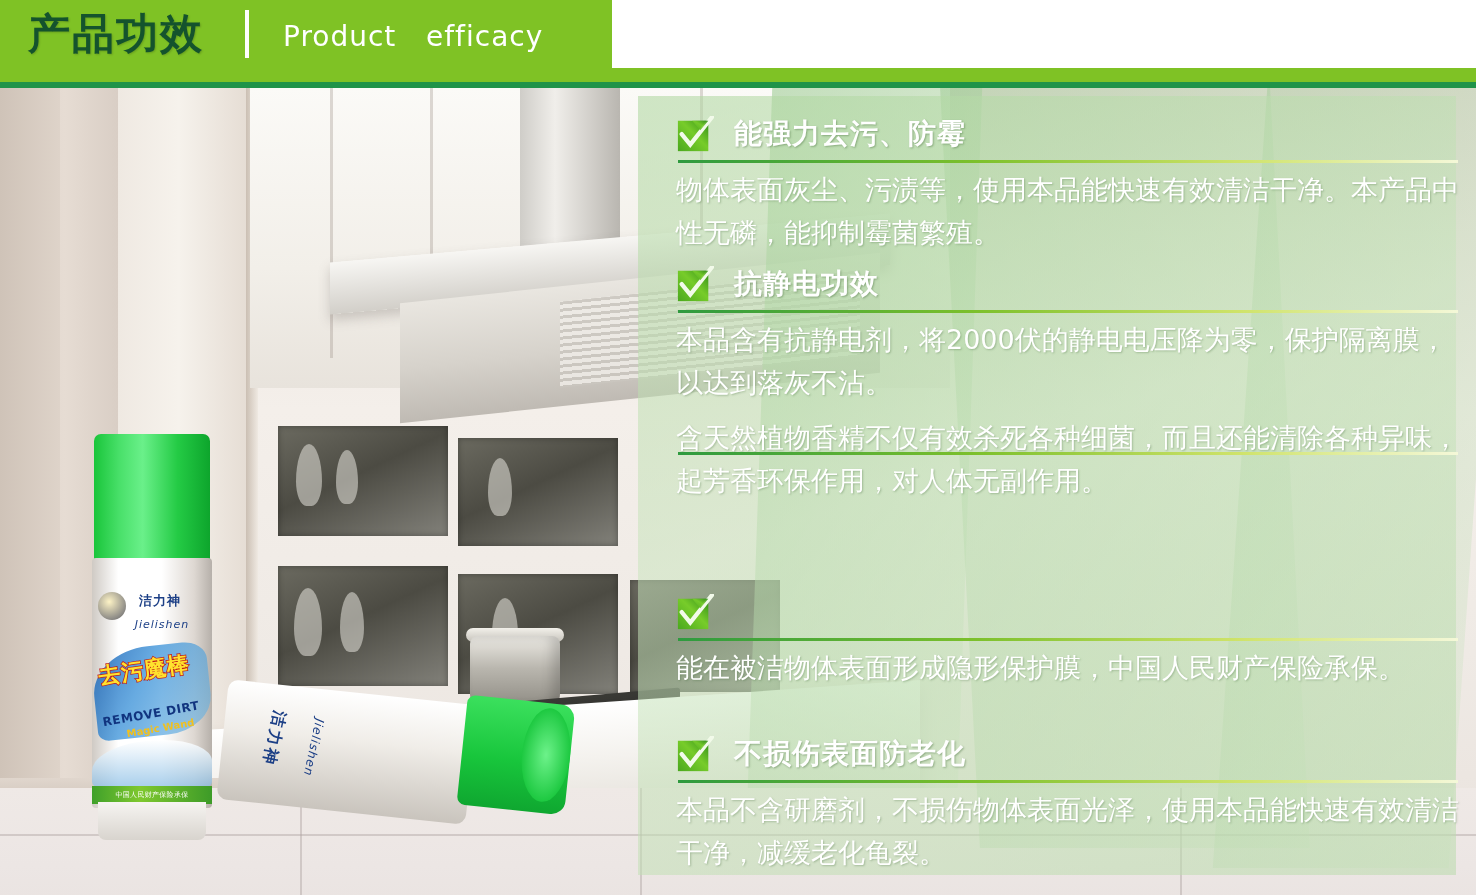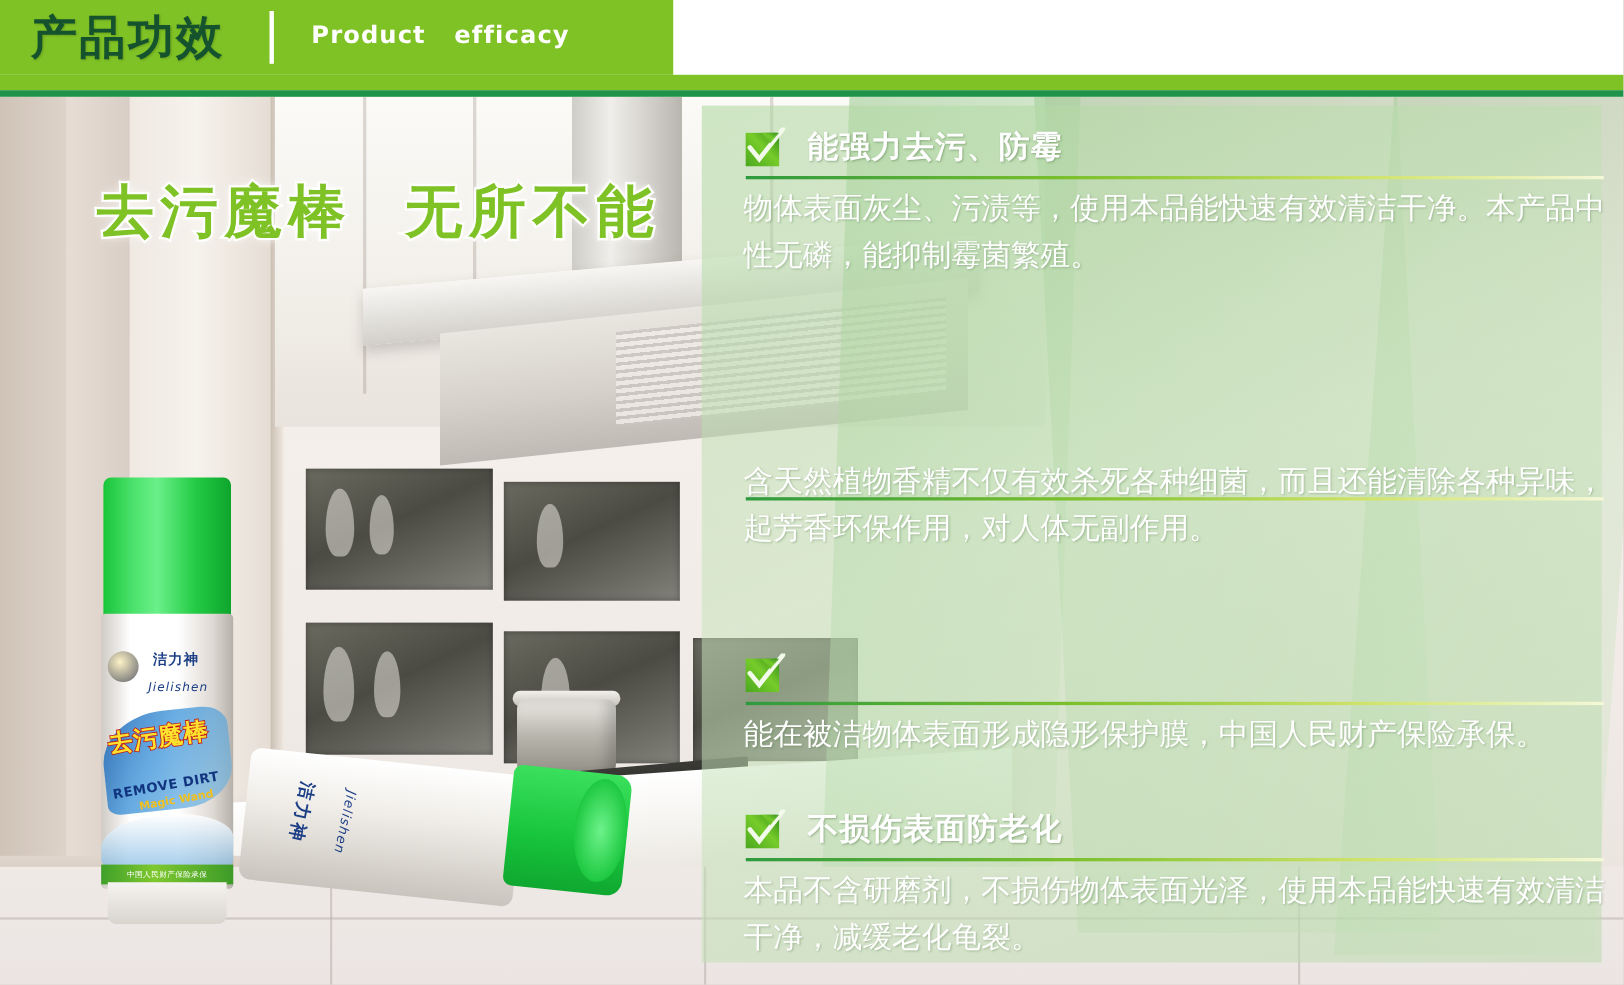--- a/index.html
+++ b/index.html
@@ -141,21 +141,21 @@
     font-size:42px; font-weight:bold; color:#14532d;
     letter-spacing:2px; line-height:48px;
     text-shadow:1px 1px 2px rgba(0,0,0,.18);
   }
   .header-divider {
     position:absolute; left:245px; top:10px; width:4px; height:48px;
     background:#ffffff;
   }
   .header-en {
     position:absolute; left:283px; top:20px;
-    font-size:22px; color:#ffffff; font-weight:700;
+    font-size:28px; color:#ffffff; font-weight:400;
     letter-spacing:1px; white-space:pre;
   }
 
   
   .slogan {
     position:absolute; left:88px; top:158px;
     font-size:52px; font-weight:bold; color:#7fc225;
     letter-spacing:6px; white-space:pre;
     -webkit-text-stroke:4px #ffffff;
     paint-order:stroke fill;
@@ -366,21 +366,20 @@
       <div class="b-burst"></div>
       <div class="b-cn-big">去污魔棒</div>
       <div class="b-en-red">REMOVE DIRT</div>
       <div class="b-en-yellow">Magic Wand</div>
       <div class="b-wave"></div>
       <div class="b-green-band">中国人民财产保险承保</div>
     </div>
     <div class="b-base"></div>
   </div>
 
-  <div class="slogan">去污魔棒  无所不能</div>
 
   <div class="panel">
     <div class="panel-list">
 
       <div class="feature" style="top:18px;">
         <div class="f-head">
           <span class="f-icon">
             <svg viewBox="0 0 40 40" width="38" height="38">
               <defs>
                 <linearGradient id="g1" x1="0" y1="1" x2="1" y2="0">
@@ -393,20 +392,34 @@
               <path d="M6 19 L15 30 L38 1" stroke="#f2faea" stroke-width="4.5" fill="none" stroke-linecap="round"></path>
               <path d="M17 5 L34 5 L25.5 15 Z" fill="url(#g1)" opacity=".9"></path>
             </svg>
           </span>
           <span class="f-title">能强力去污、防霉</span>
         </div>
         <div class="f-rule" style="top:46px;"></div>
         <div class="f-body" style="margin-top:10px;">物体表面灰尘、污渍等，使用本品能快速有效清洁干净。本产品中性无磷，能抑制霉菌繁殖。</div>
       </div>
 
+      <div class="feature" style="top:168px;">
+        <div class="f-head">
+          <span class="f-icon">
+            <svg viewBox="0 0 40 40" width="38" height="38">
+              <rect x="2" y="5" width="32" height="32" fill="url(#g1)"></rect>
+              <path d="M6 19 L15 30 L38 1" stroke="#f2faea" stroke-width="4.5" fill="none" stroke-linecap="round"></path>
+              <path d="M17 5 L34 5 L25.5 15 Z" fill="url(#g1)" opacity=".9"></path>
+            </svg>
+          </span>
+          <span class="f-title">抗静电功效</span>
+        </div>
+        <div class="f-rule" style="top:46px;"></div>
+        <div class="f-body" style="margin-top:10px;">本品含有抗静电剂，将2000伏的静电电压降为零，保护隔离膜，以达到落灰不沾。</div>
+      </div>
 
       <div class="feature" style="top:310px;">
         <div class="f-rule" style="top:46px;"></div>
         <div class="f-body" style="margin-top:10px;">含天然植物香精不仅有效杀死各种细菌，而且还能清除各种异味，起芳香环保作用，对人体无副作用。</div>
       </div>
 
       <div class="feature" style="top:496px;">
         <div class="f-head">
           <span class="f-icon">
             <svg viewBox="0 0 40 40" width="38" height="38">

